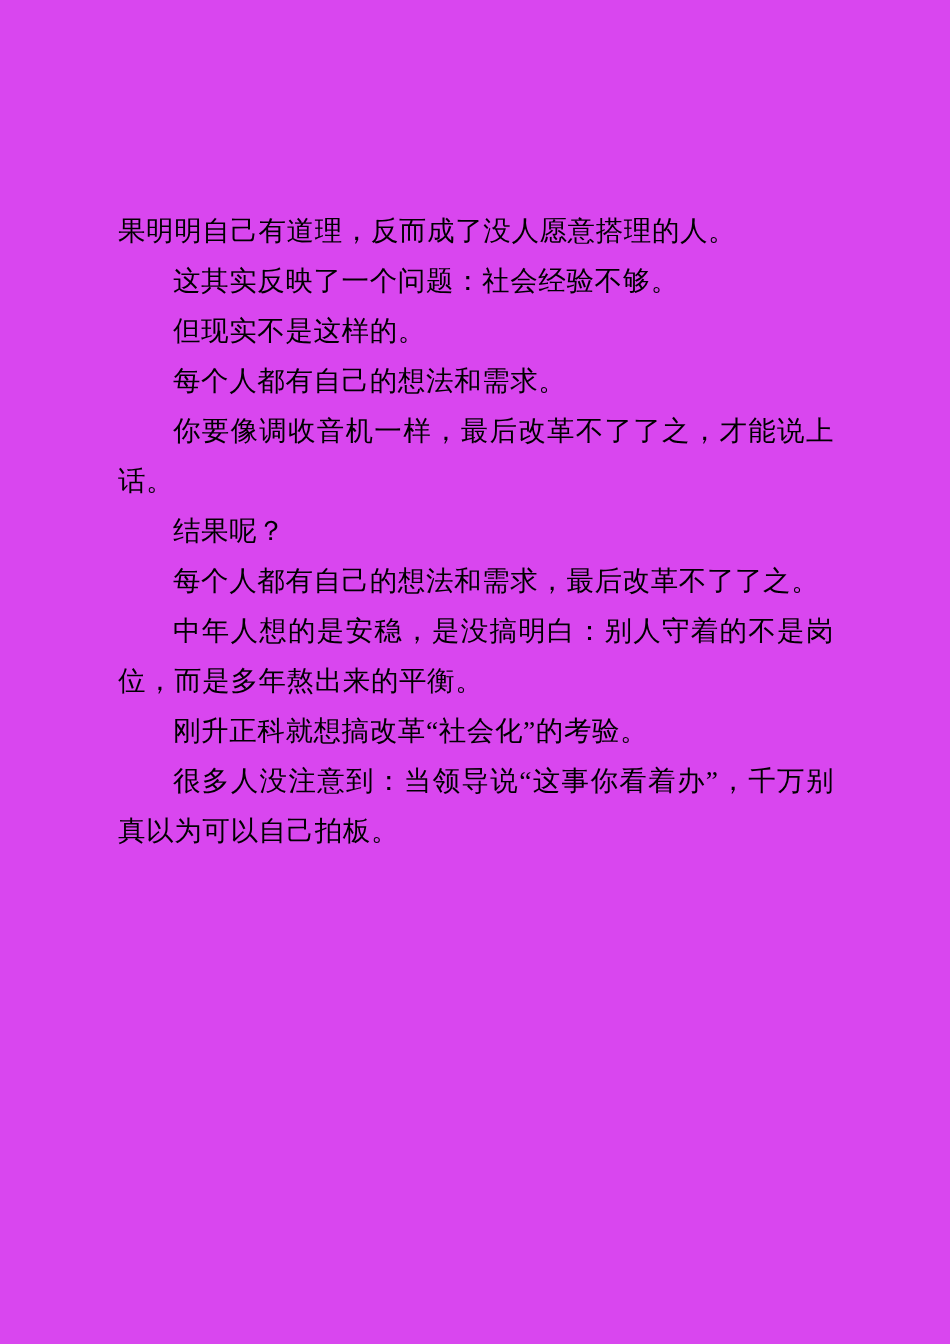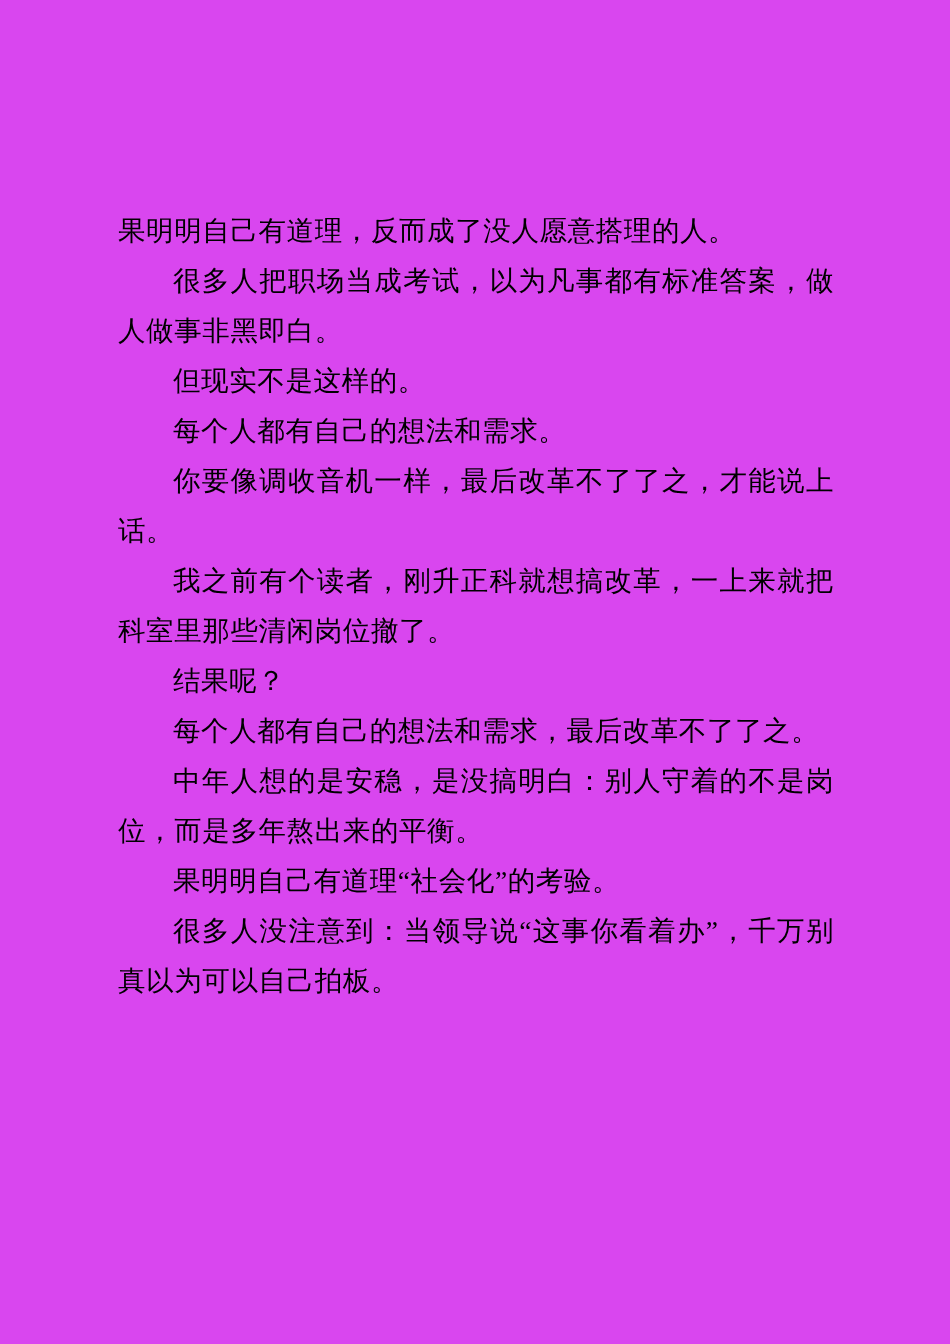--- a/index.html
+++ b/index.html
@@ -35,24 +35,23 @@
   .para.indent {
     text-indent: 55px;
   }
 </style>
 </head>
 <body>
 
 <div class="page">
   <div class="doc-body">
     <p class="para">果明明自己有道理，反而成了没人愿意搭理的人。</p>
-    <p class="para indent">很多人把职场当成考试，以为凡事都有标准答案，做人做事非黑即白。</p>
+    <p class="para indent">这其实反映了一个问题：社会经验不够。</p>
     <p class="para indent">但现实不是这样的。</p>
     <p class="para indent">每个人都有自己的想法和需求。</p>
     <p class="para indent">你要像调收音机一样，最后改革不了了之，才能说上话。</p>
-    <p class="para indent">我之前有个读者，刚升正科就想搞改革，一上来就把科室里那些清闲岗位撤了。</p>
     <p class="para indent">结果呢？</p>
     <p class="para indent">每个人都有自己的想法和需求，最后改革不了了之。</p>
     <p class="para indent">中年人想的是安稳，是没搞明白：别人守着的不是岗位，而是多年熬出来的平衡。</p>
-    <p class="para indent">果明明自己有道理“社会化”的考验。</p>
+    <p class="para indent">刚升正科就想搞改革“社会化”的考验。</p>
     <p class="para indent">很多人没注意到：当领导说“这事你看着办”，千万别真以为可以自己拍板。</p>
   </div>
 </div>
 
 </body></html>

